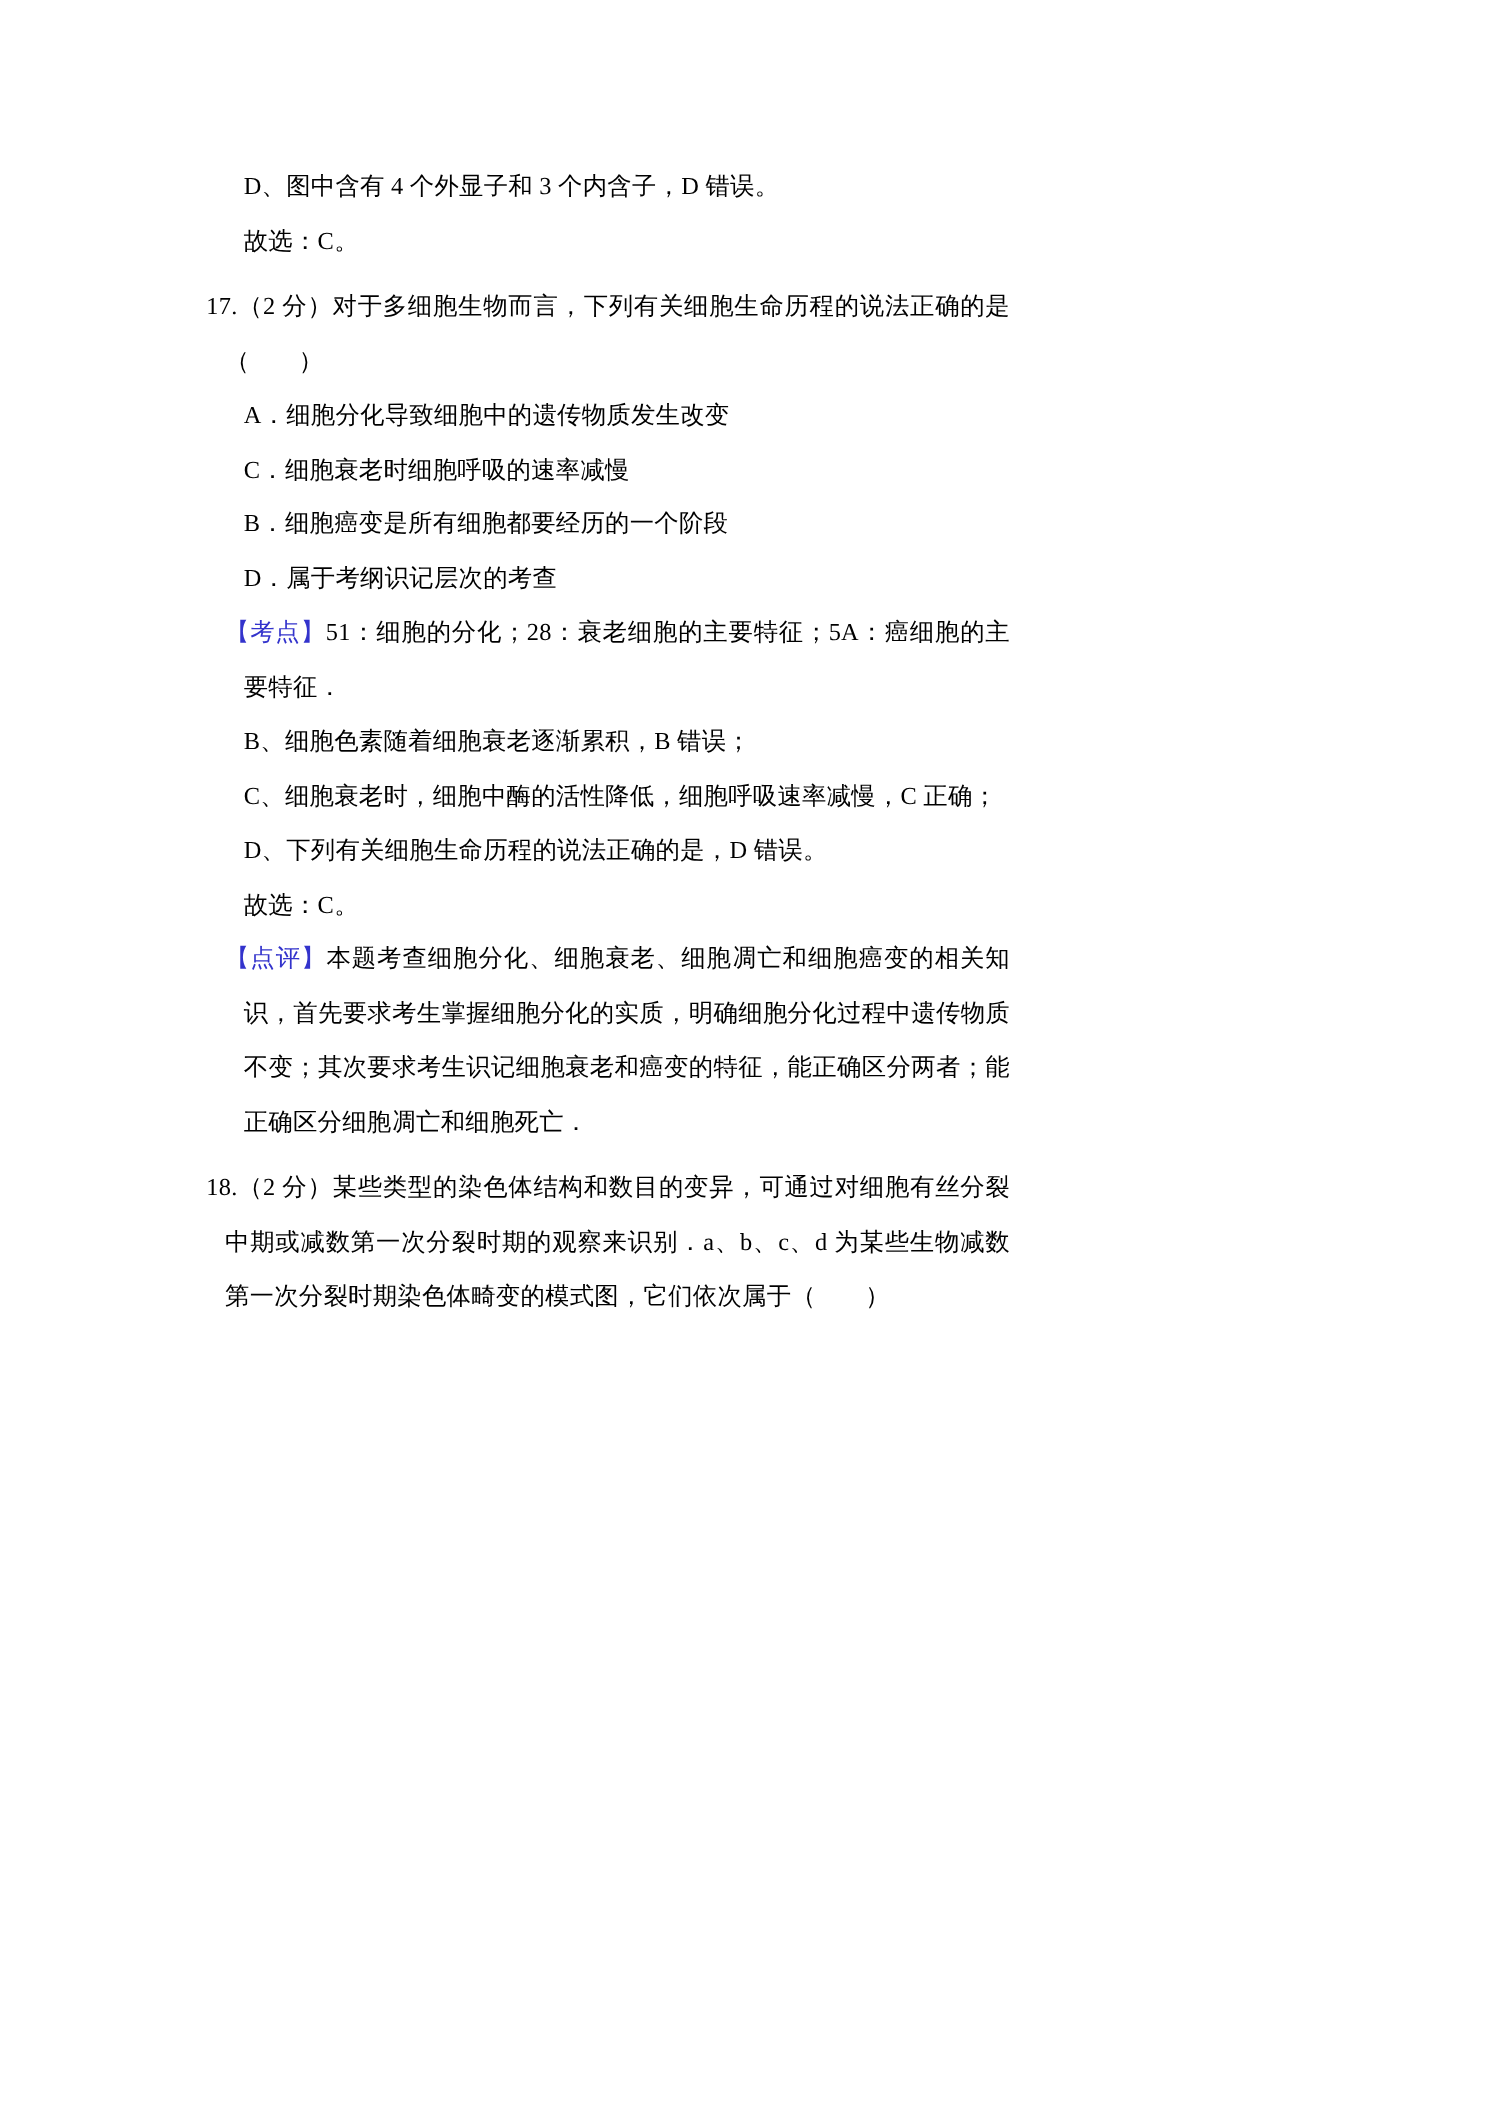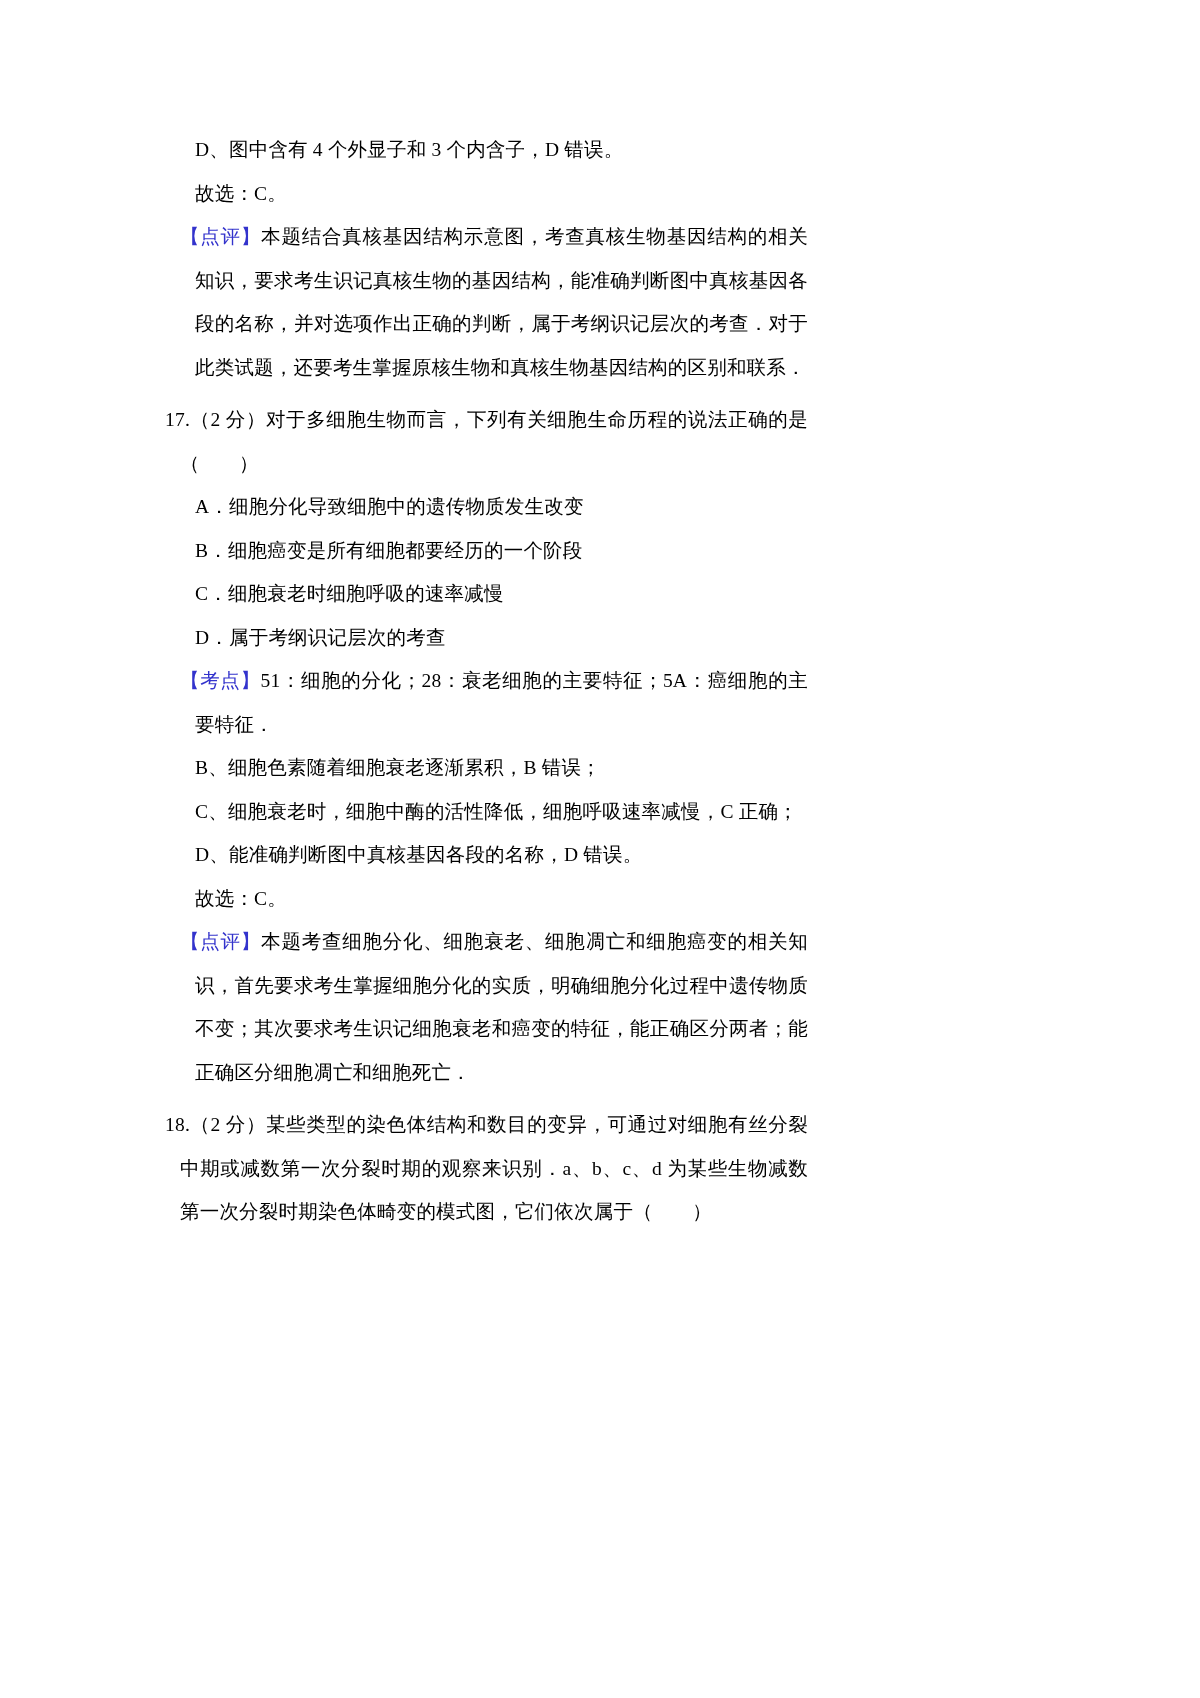--- a/index.html
+++ b/index.html
@@ -43,41 +43,40 @@
 </style>
 </head>
 <body>
 
 <div class="page">
 
   <p class="para plain">D、图中含有 4 个外显子和 3 个内含子，D 错误。</p>
 
   <p class="para plain">故选：C。</p>
 
-  <p class="para labeled"><span class="sec-label">【点评】</span><span>本题结合真核基因结构示意图，考查真核生物基因结构的相关知识，要求考生识记真核生物的基因结构，能准确判断图中真核基因各段的名称，并对选项作出正确的判断，属于考纲识记层次的考查．对于此类试题，还要考生掌握原核生物和真核生物基因结构的区别和联系．</span></p>
 
   <p class="para question">17.（2 分）对于多细胞生物而言，下列有关细胞生命历程的说法正确的是（　　）</p>
 
   <p class="para plain">A．细胞分化导致细胞中的遗传物质发生改变</p>
 
+  <p class="para plain">C．细胞衰老时细胞呼吸的速率减慢</p>
+
   <p class="para plain">B．细胞癌变是所有细胞都要经历的一个阶段</p>
-
-  <p class="para plain">C．细胞衰老时细胞呼吸的速率减慢</p>
 
   <p class="para plain">D．属于考纲识记层次的考查</p>
 
   <p class="para labeled"><span class="sec-label">【考点】</span><span>51：细胞的分化；28：衰老细胞的主要特征；5A：癌细胞的主要特征．</span></p>
 
 
 
   <p class="para plain">B、细胞色素随着细胞衰老逐渐累积，B 错误；</p>
 
   <p class="para plain">C、细胞衰老时，细胞中酶的活性降低，细胞呼吸速率减慢，C 正确；</p>
 
-  <p class="para plain">D、能准确判断图中真核基因各段的名称，D 错误。</p>
+  <p class="para plain">D、下列有关细胞生命历程的说法正确的是，D 错误。</p>
 
   <p class="para plain">故选：C。</p>
 
   <p class="para labeled"><span class="sec-label">【点评】</span><span>本题考查细胞分化、细胞衰老、细胞凋亡和细胞癌变的相关知识，首先要求考生掌握细胞分化的实质，明确细胞分化过程中遗传物质不变；其次要求考生识记细胞衰老和癌变的特征，能正确区分两者；能正确区分细胞凋亡和细胞死亡．</span></p>
 
   <p class="para question">18.（2 分）某些类型的染色体结构和数目的变异，可通过对细胞有丝分裂中期或减数第一次分裂时期的观察来识别．a、b、c、d 为某些生物减数第一次分裂时期染色体畸变的模式图，它们依次属于（　　）</p>
 
 </div>
 
 </body></html>

